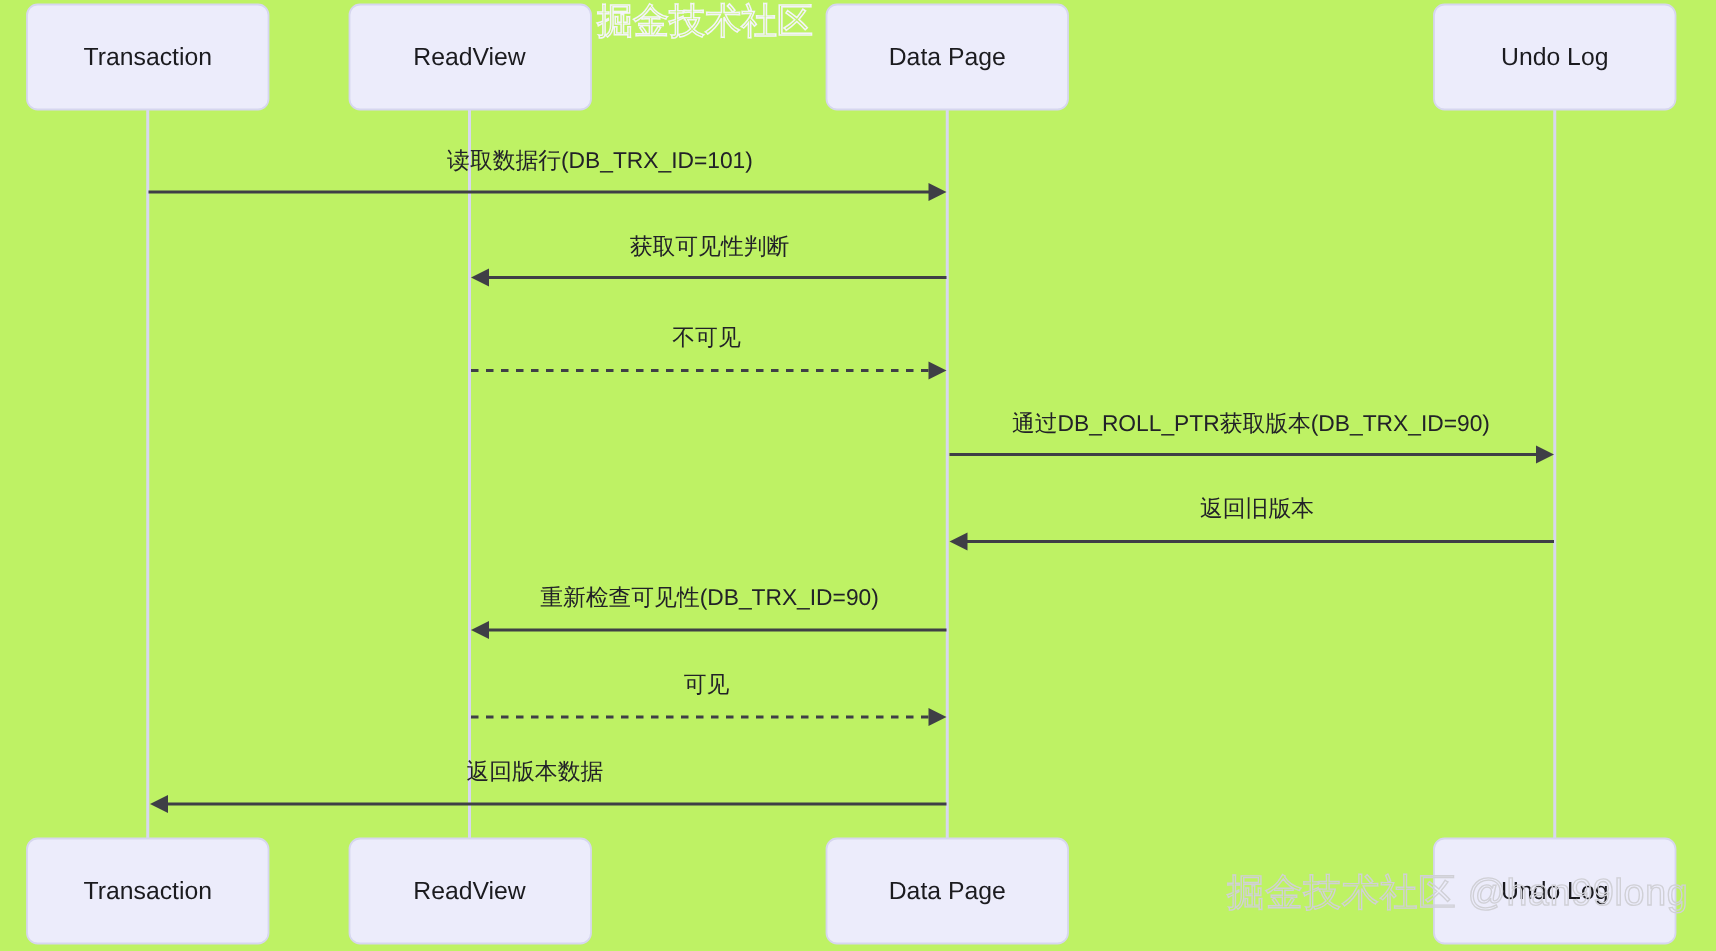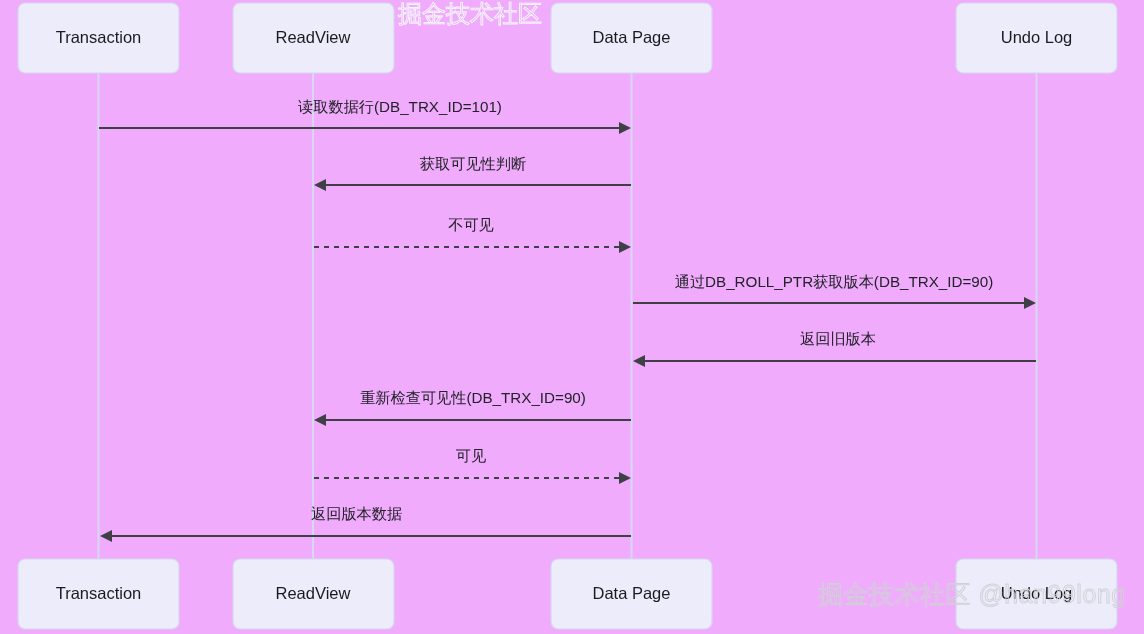--- a/index.html
+++ b/index.html
@@ -8,21 +8,21 @@
     padding: 0;
     background: #ffffff;
   }
   body {
     font-family: "Liberation Sans", "DejaVu Sans", sans-serif;
   }
   #diagram-root {
     position: relative;
     width: 1144px;
     height: 634px;
-    background: #f0abfc;
+    background: #bef264;
     overflow: hidden;
   }
   #seq-svg {
     position: absolute;
     top: 0;
     left: 0;
     width: 1144px;
     height: 634px;
   }
   .participant-box {

